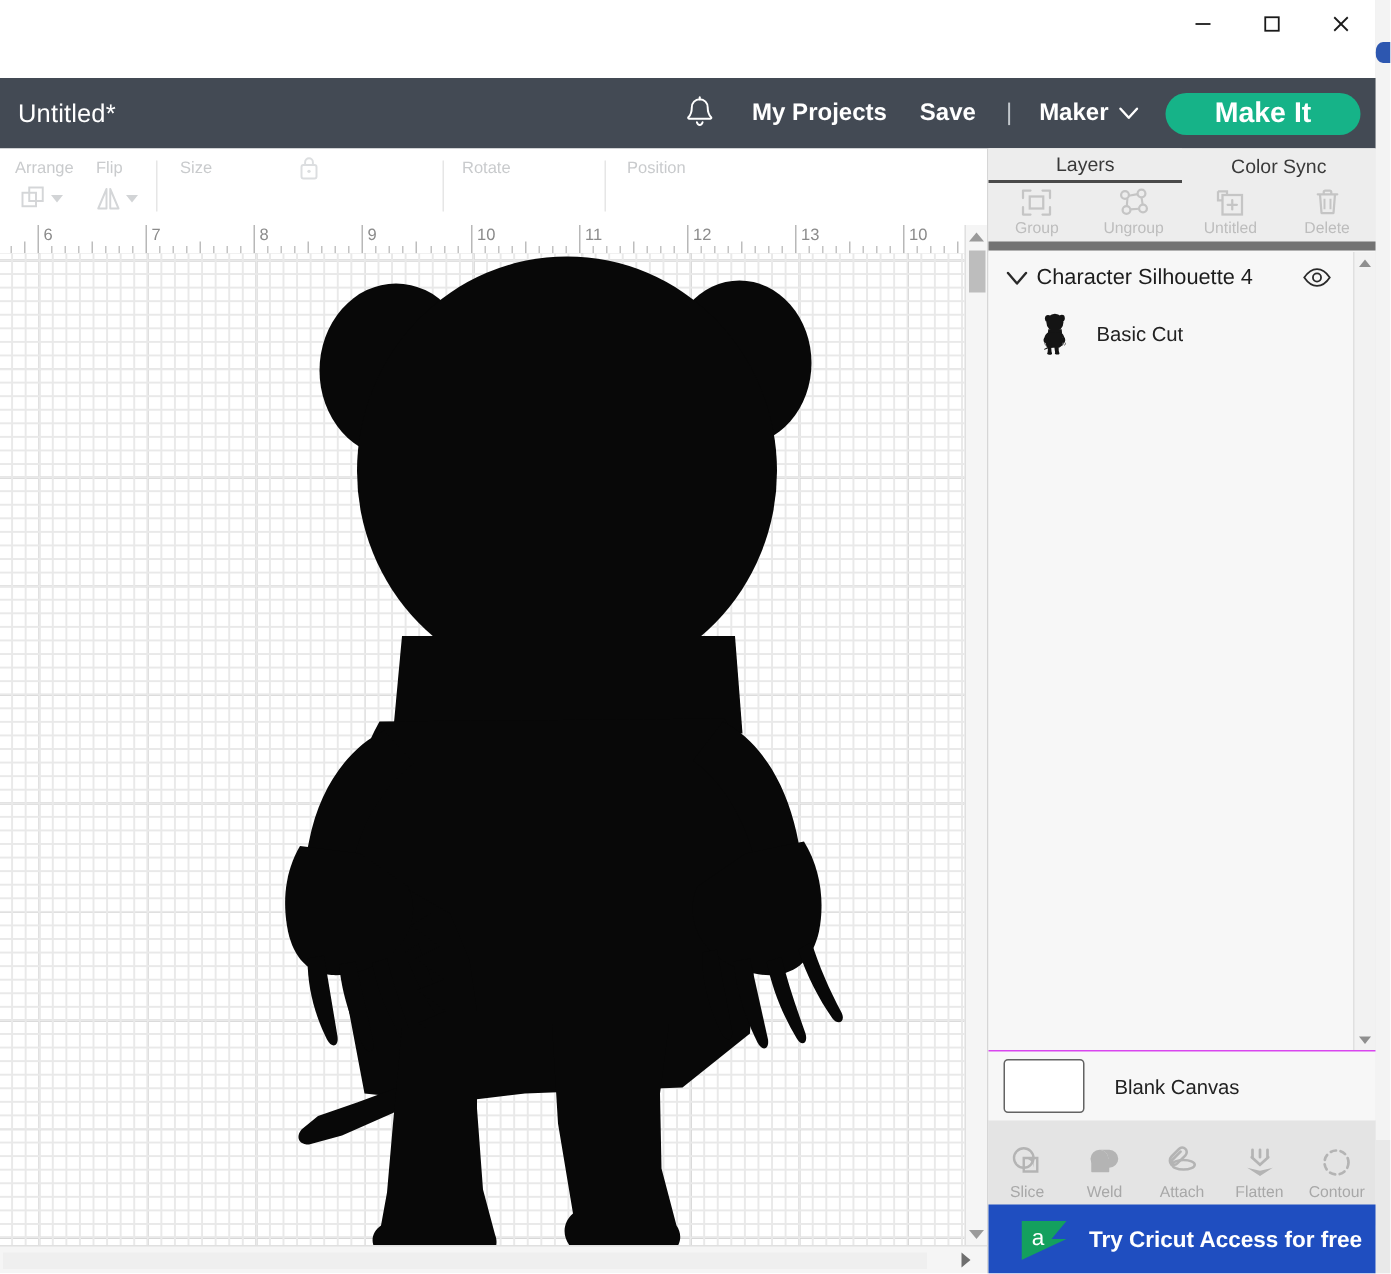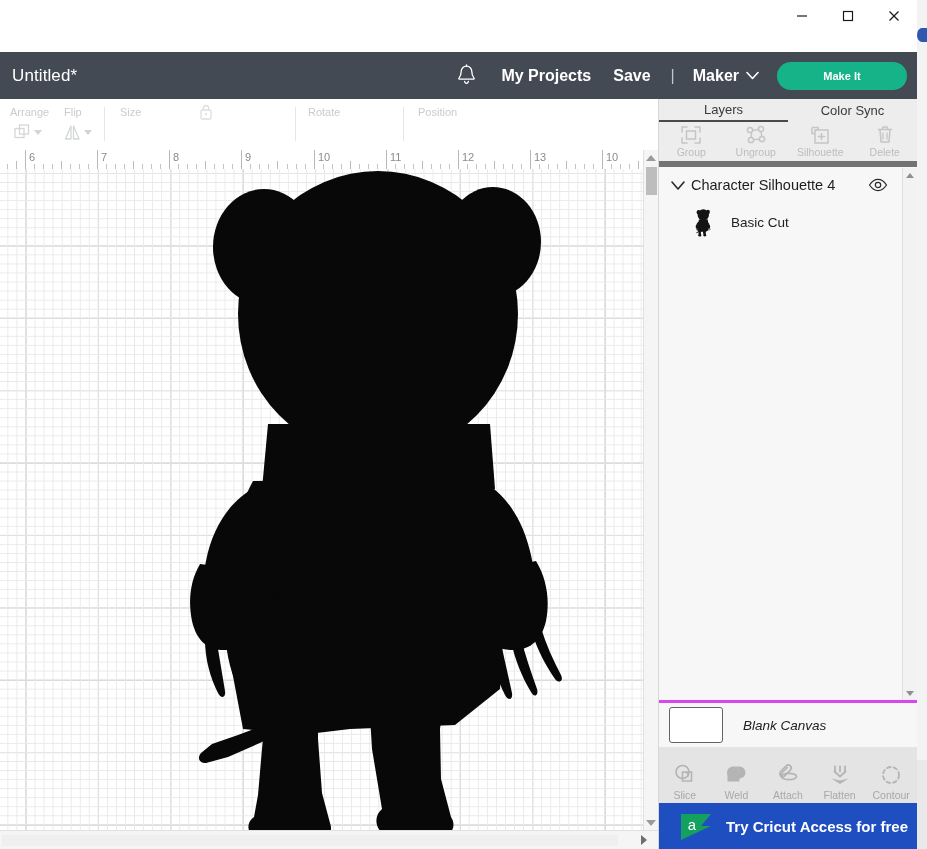--- a/index.html
+++ b/index.html
@@ -118,21 +118,21 @@
     color: #ffffff;
     font-size: 16px;
     font-weight: bold;
     white-space: nowrap;
     cursor: default;
   }
   .makeit-btn {
     margin-left: 18px;
     background: #16b388;
     color: #ffffff;
-    font-size: 11px;
+    font-size: 19px;
     font-weight: bold;
     border: none;
     border-radius: 18px;
     height: 28px;
     width: 130px;
     cursor: default;
     font-family: "Liberation Sans", sans-serif;
   }
 
   
@@ -400,25 +400,24 @@
     display: flex; align-items: center; justify-content: center;
   }
   .tri-up-s { border-left: 4px solid transparent; border-right: 4px solid transparent; border-bottom: 5px solid #8f8f8f; }
   .tri-dn-s { border-left: 4px solid transparent; border-right: 4px solid transparent; border-top: 5px solid #8f8f8f; }
 
   .canvas-row {
     position: absolute;
     top: 601px; left: 0;
     width: 258px; height: 47px;
     background: #f7f7f7;
-    border-top: 3px solid #d946ef;
-    display: flex;
-    align-items: center;
-    box-sizing: border-box;
-    font-style: italic;
+    border-top: 1px solid #d946ef;
+    display: flex;
+    align-items: center;
+    box-sizing: border-box;
   }
   .canvas-swatch {
     width: 52px; height: 34px;
     background: #ffffff;
     border: 1px solid #636363;
     border-radius: 3px;
     margin-left: 10px;
   }
   .canvas-label {
     font-size: 13.5px;
@@ -792,21 +791,21 @@
         </svg>
         <div class="lab">Ungroup</div>
       </div>
       <div class="la-btn">
         <svg width="22" height="20" viewBox="0 0 22 20">
           <path d="M3 2.5h6v3" fill="none" stroke="#c5c5c5" stroke-width="1.5"></path>
           <path d="M3 2.5v6h3" fill="none" stroke="#c5c5c5" stroke-width="1.5"></path>
           <rect x="6" y="5" width="13" height="13" fill="none" stroke="#c5c5c5" stroke-width="1.5"></rect>
           <path d="M12.5 8.4v6.2M9.4 11.5h6.2" stroke="#c5c5c5" stroke-width="1.5" stroke-linecap="round"></path>
         </svg>
-        <div class="lab">Silhouette</div>
+        <div class="lab">Untitled</div>
       </div>
       <div class="la-btn">
         <svg width="22" height="20" viewBox="0 0 22 20">
           <path d="M4.5 4.5h13" stroke="#c5c5c5" stroke-width="1.5" stroke-linecap="round"></path>
           <path d="M8.5 4.5V3a1 1 0 0 1 1-1h3a1 1 0 0 1 1 1v1.5" fill="none" stroke="#c5c5c5" stroke-width="1.5"></path>
           <path d="M6 4.5l1 12.5h8l1-12.5" fill="none" stroke="#c5c5c5" stroke-width="1.5" stroke-linejoin="round"></path>
           <path d="M9 7.5v7M13 7.5v7" stroke="#c5c5c5" stroke-width="1.3"></path>
         </svg>
         <div class="lab">Delete</div>
       </div>

